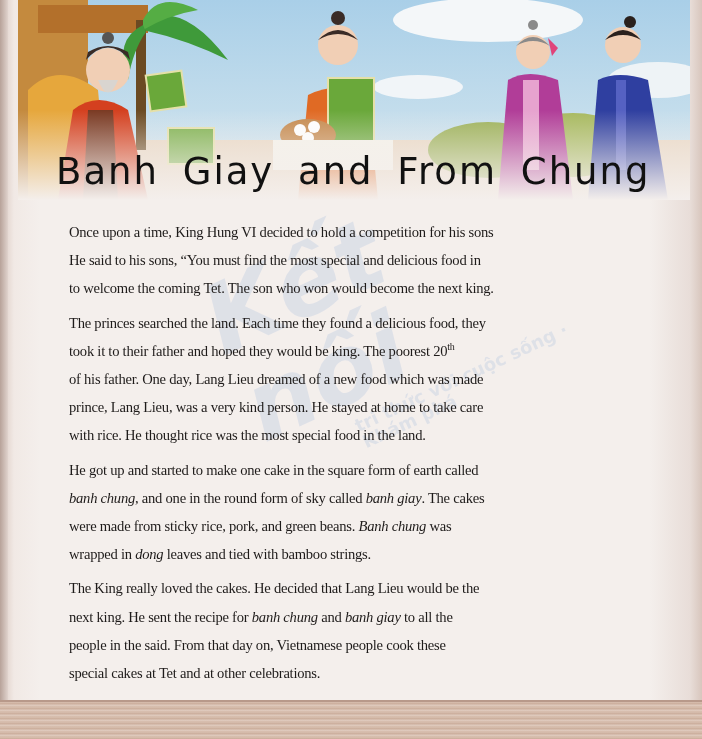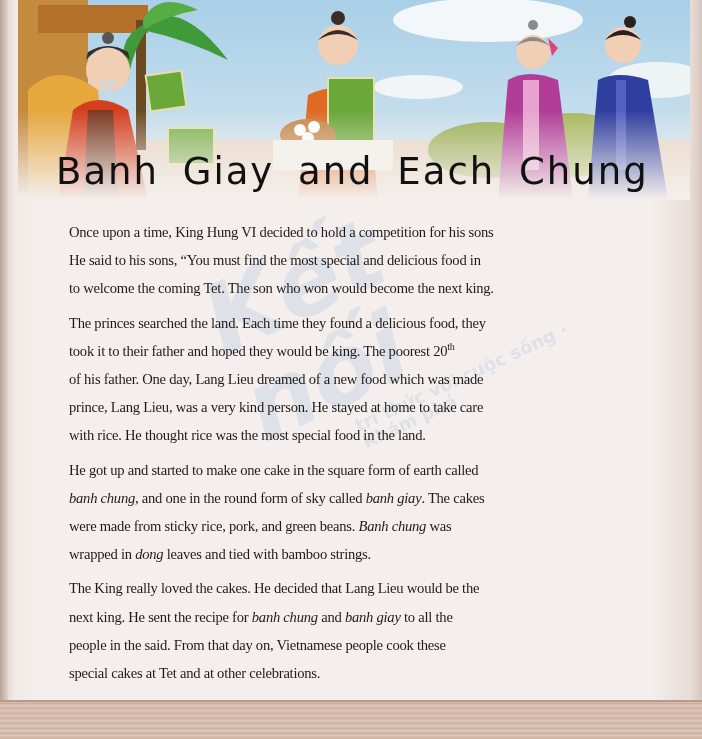--- a/index.html
+++ b/index.html
@@ -113,21 +113,21 @@
 
       <path d="M570 200 L580 80 Q600 70 630 80 L650 200 Z" fill="#2f3fa0"></path>
       <rect x="598" y="80" width="10" height="90" fill="#5561c2"></rect>
       <circle cx="605" cy="45" r="18" fill="#f1cfb5"></circle>
       <path d="M587 40 Q605 20 623 40 Q605 30 587 40 Z" fill="#2a211d"></path>
       <circle cx="612" cy="22" r="6" fill="#2a211d"></circle>
       <rect width="672" height="200" fill="url(#fade)"></rect>
     </svg>
   </div>
 
-  <div class="title">Banh Giay and Each Chung</div>
+  <div class="title">Banh Giay and From Chung</div>
 
   <div class="watermark">
     <span>Kết nối</span>
     <small>tri thức với cuộc sống · Khám phá</small>
   </div>
 
   <div class="story">
     <p>
       <span class="line">Once upon a time, King Hung VI decided to hold a competition for his sons</span>
       <span class="line">He said to his sons, “You must find the most special and delicious food in</span>

